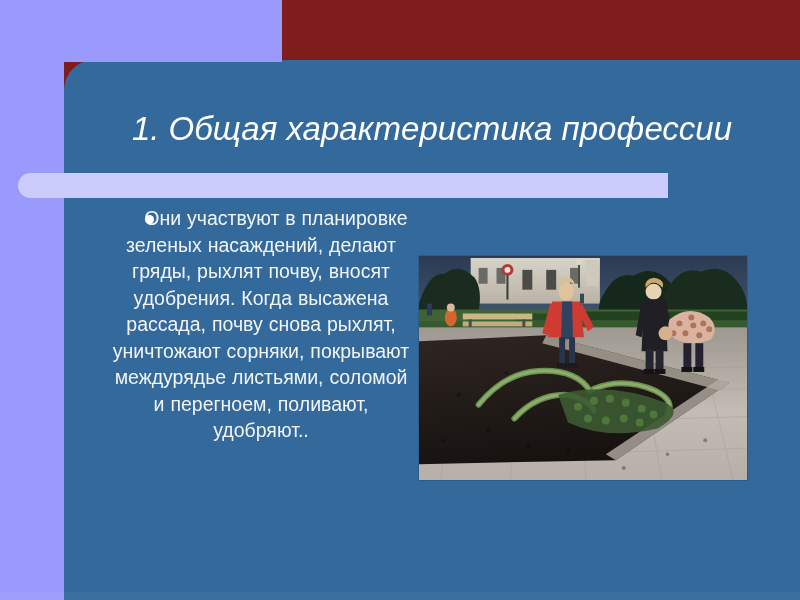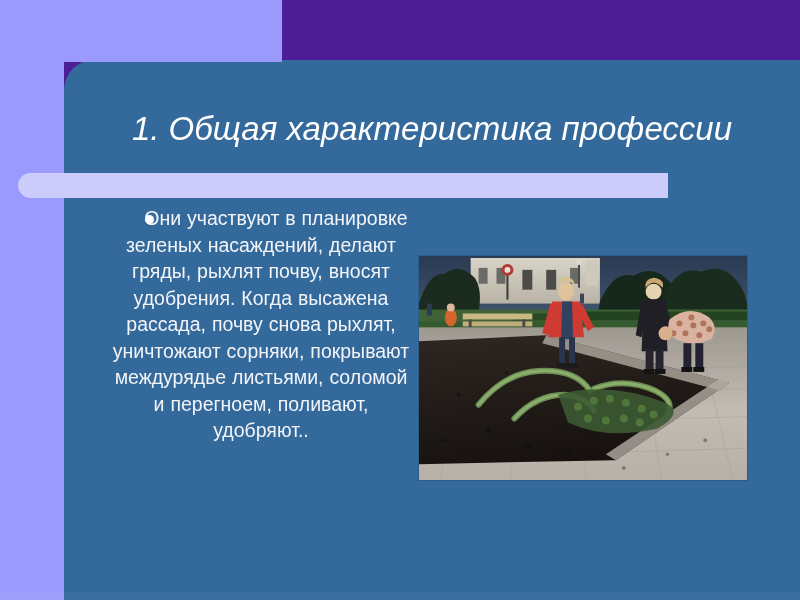--- a/index.html
+++ b/index.html
@@ -5,21 +5,21 @@
   html, body {
     margin: 0;
     padding: 0;
     background: #ffffff;
   }
   #slide {
     position: relative;
     width: 800px;
     height: 600px;
     overflow: hidden;
-    background: #4c1d95;
+    background: #7f1d1d;
     font-family: "Liberation Sans", sans-serif;
   }
 
   
   .purple-top-block {
     position: absolute;
     left: 0;
     top: 0;
     width: 282px;
     height: 62px;

